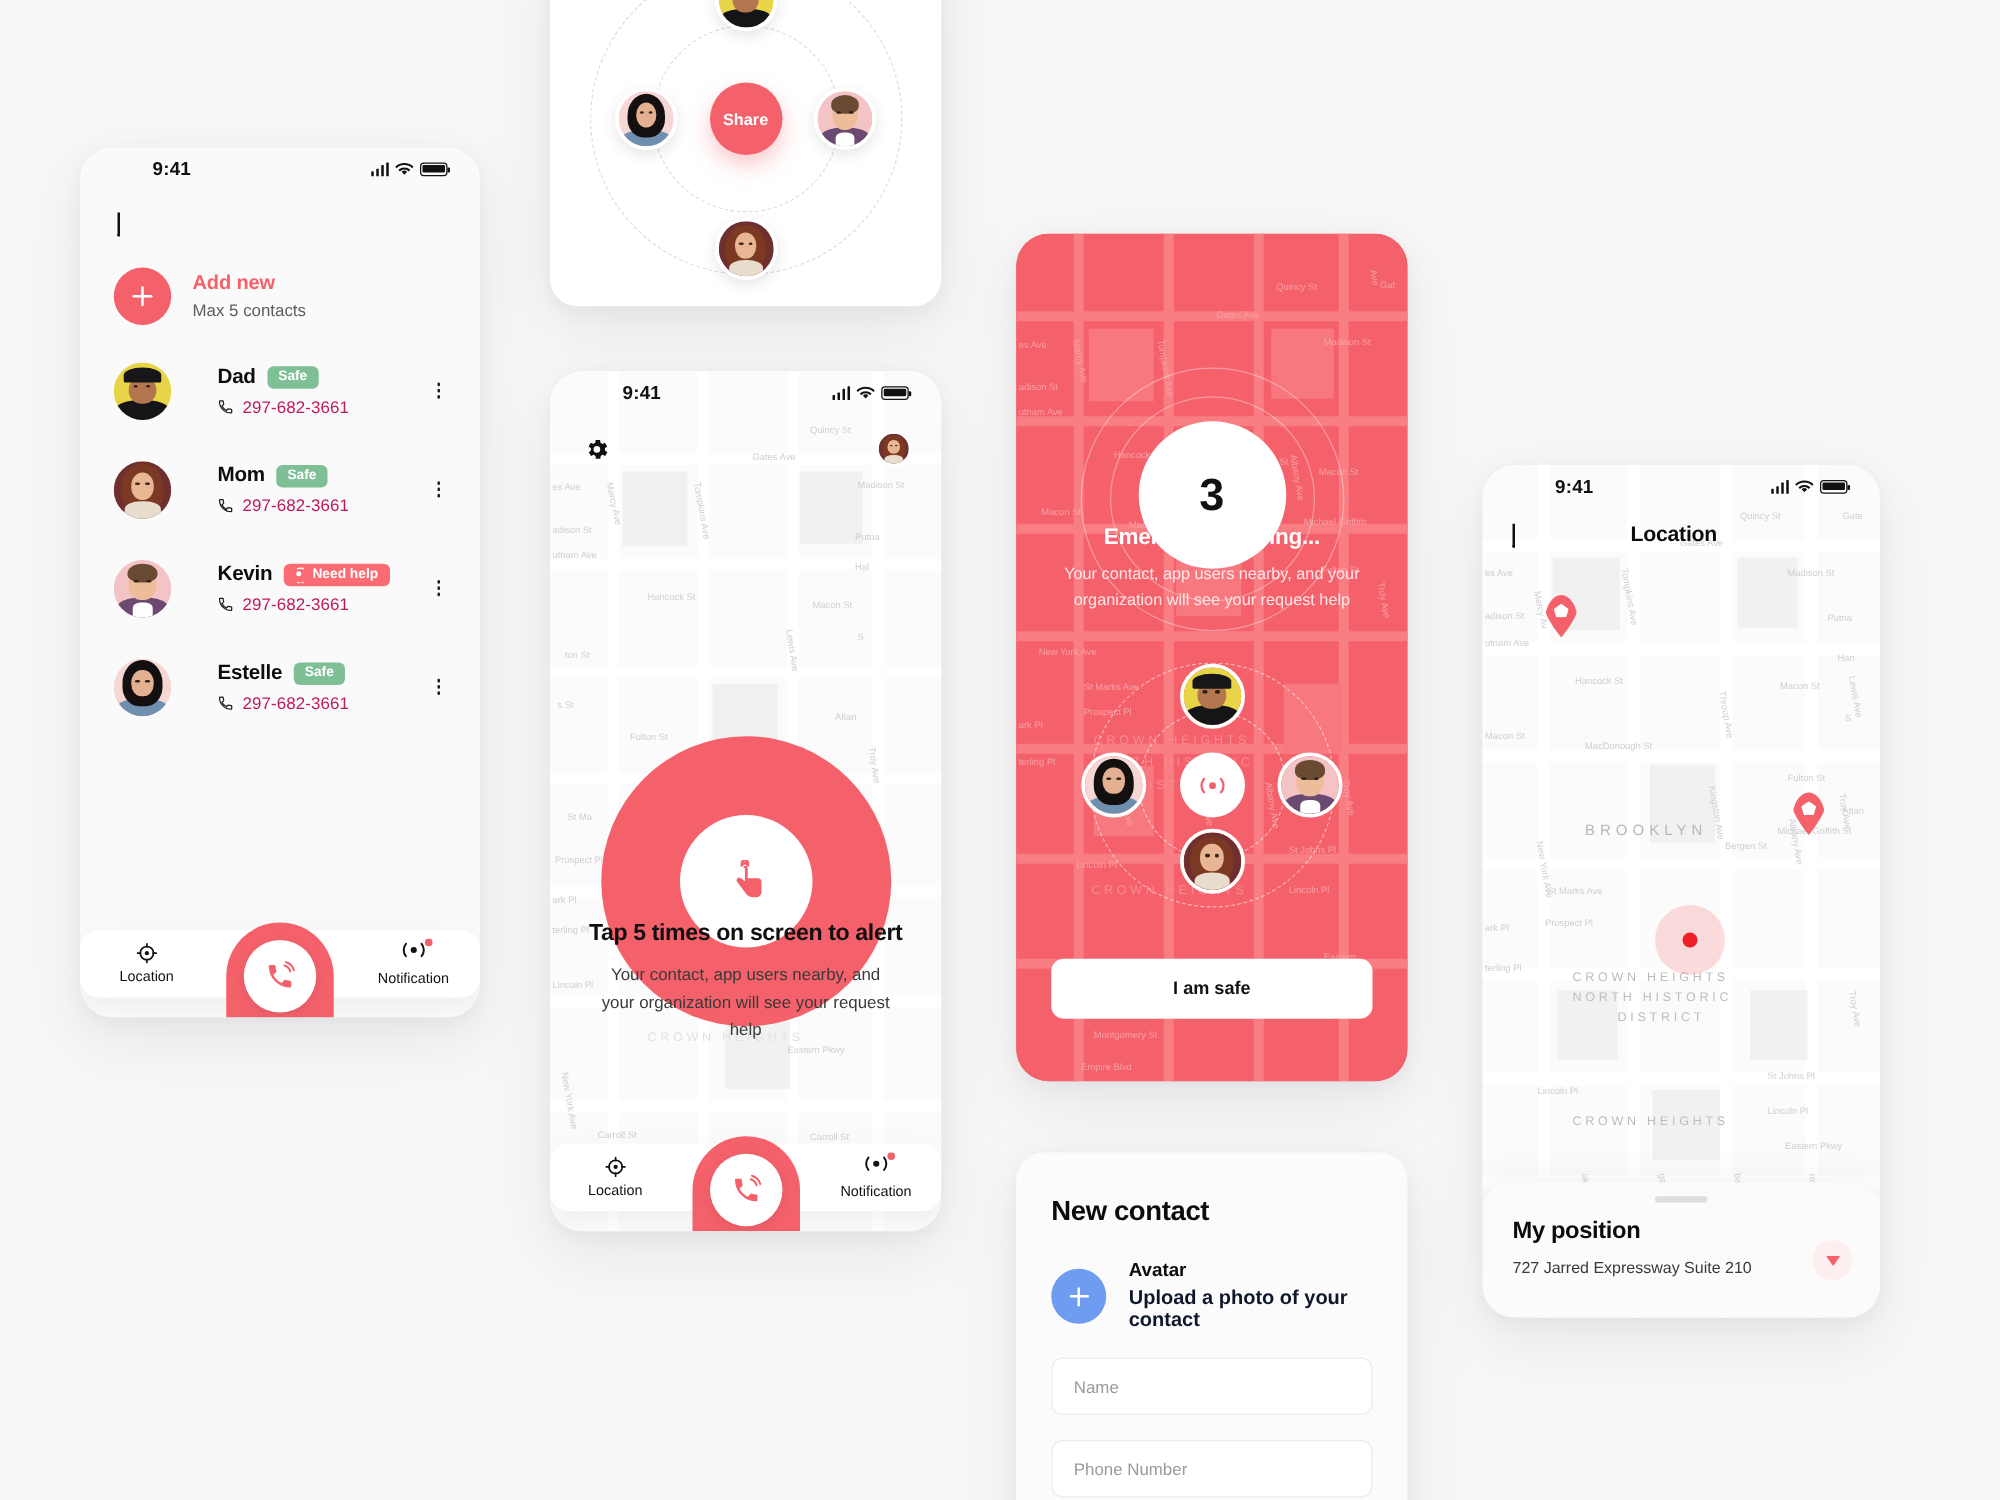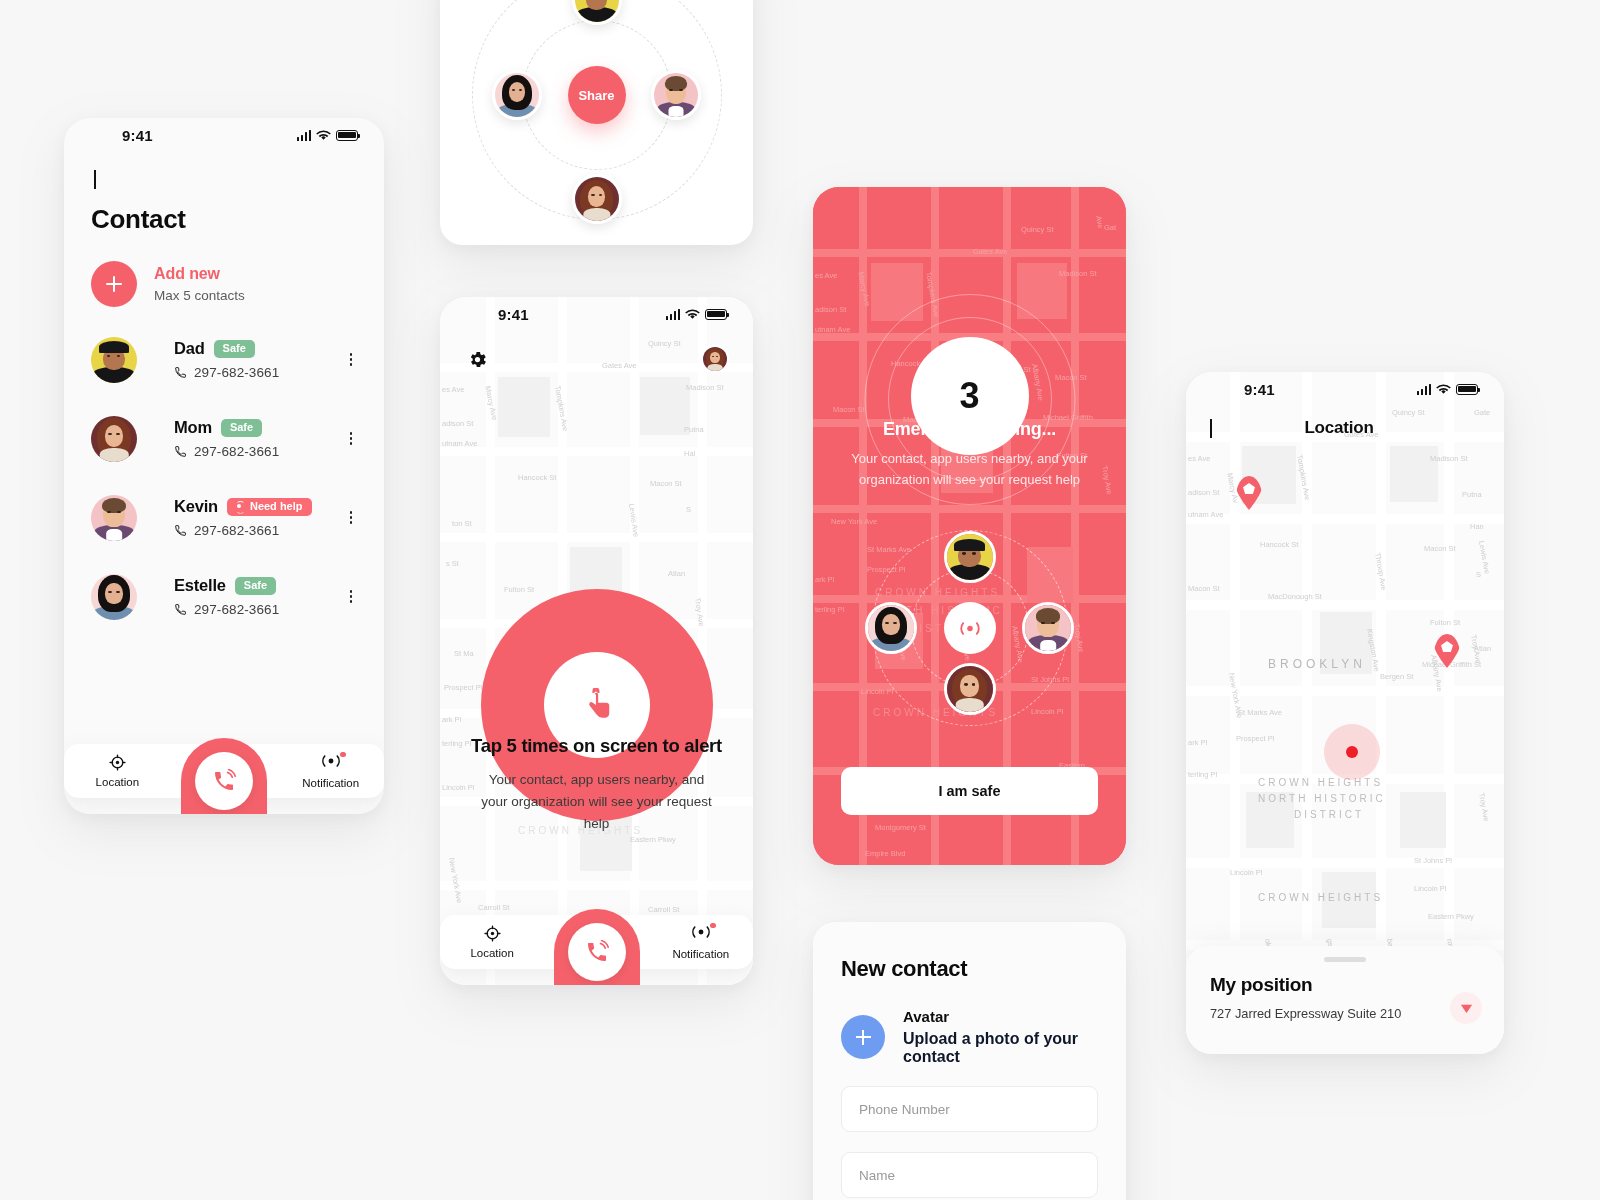--- a/index.html
+++ b/index.html
@@ -64,21 +64,21 @@
   .c-name { font-size:16.5px;font-weight:800;color:#0d0d0d;letter-spacing:-.2px;}
   .badge { font-size:11px;font-weight:600;color:#fff;border-radius:5px;padding:3px 9px 4px;line-height:1;}
   .badge.safe { background:#7fbf96; }
   .badge.help { background:#fa6b73; display:flex;align-items:center;gap:5px;padding:3px 9px 4px 7px;}
   .help-dot { width:11px;height:11px;position:relative;display:inline-block;}
   .help-dot::before{content:"";position:absolute;left:3.5px;top:3.5px;width:4px;height:4px;border-radius:50%;background:#fff;}
   .help-dot::after{content:"";position:absolute;left:0;top:0;width:11px;height:11px;border-radius:50%;border:1.2px solid #fff;
       clip-path: polygon(0 0, 28% 0, 28% 100%, 0 100%, 100% 100%, 72% 100%, 72% 0, 100% 0);}
   .c-line2 { display:flex;align-items:center;gap:7px;margin-top:7px;}
   .ph-ico { width:13px;height:13px;flex:0 0 auto;}
-  .c-phone { font-size:13.5px;color:#404040;letter-spacing:.1px;}
+  .c-phone { font-size:13.5px;color:#be185d;letter-spacing:.1px;}
   .kebab { width:18px;display:flex;flex-direction:column;align-items:center;gap:2.5px;flex:0 0 auto;}
   .kebab i{width:2.6px;height:2.6px;border-radius:50%;background:#1c1c1c;display:block;}
 
   
   .tabbar-wrap { position:absolute;left:0;right:0;bottom:0;height:78px; }
   .tabbar { position:absolute;left:0;right:0;bottom:16px;height:54px;background:#fff;border-radius:15px;
       display:flex;align-items:center;box-shadow:0 6px 20px rgba(120,120,130,.10);}
   .tab { flex:1;display:flex;flex-direction:column;align-items:center;gap:5px;}
   .tab-lbl { font-size:11.5px;color:#111;font-weight:500;}
   .fab-hump { position:absolute;left:50%;transform:translateX(-50%);bottom:0;width:86px;height:76px;
@@ -234,21 +234,20 @@
         <span class="batt">
             <i></i>
           </span>
       </div>
     </div>
 
     <div class="p1-back">
       <span class="back-chevron"></span>
     </div>
 
-    <div class="p1-title">Contact</div>
 
     <div class="addnew-row">
       <div class="plus-circle">
           <span class="pl"></span>
         </div>
       <div class="addnew-txt">
         <b>Add new</b>
         <span>Max 5 contacts</span>
       </div>
     </div>
@@ -724,22 +723,22 @@
     <div class="nc-title">New contact</div>
     <div class="nc-avatar-row">
       <div class="nc-plus">
           <span class="pl"></span>
         </div>
       <div class="nc-av-txt">
         <b>Avatar</b>
         <span>Upload a photo of your contact</span>
       </div>
     </div>
+    <div class="nc-field">Name</div>
     <div class="nc-field">Phone Number</div>
-    <div class="nc-field">Name</div>
   </div>
 
   <div class="phone" id="phone-loc">
     <div class="map">
       <div class="road" style="left:0;top:60px;width:100%;height:10px"></div>
       <div class="road" style="left:0;top:142px;width:100%;height:10px"></div>
       <div class="road" style="left:0;top:228px;width:100%;height:10px"></div>
       <div class="road" style="left:0;top:314px;width:100%;height:10px"></div>
       <div class="road" style="left:0;top:402px;width:100%;height:10px"></div>
       <div class="road" style="left:0;top:486px;width:100%;height:10px"></div>

